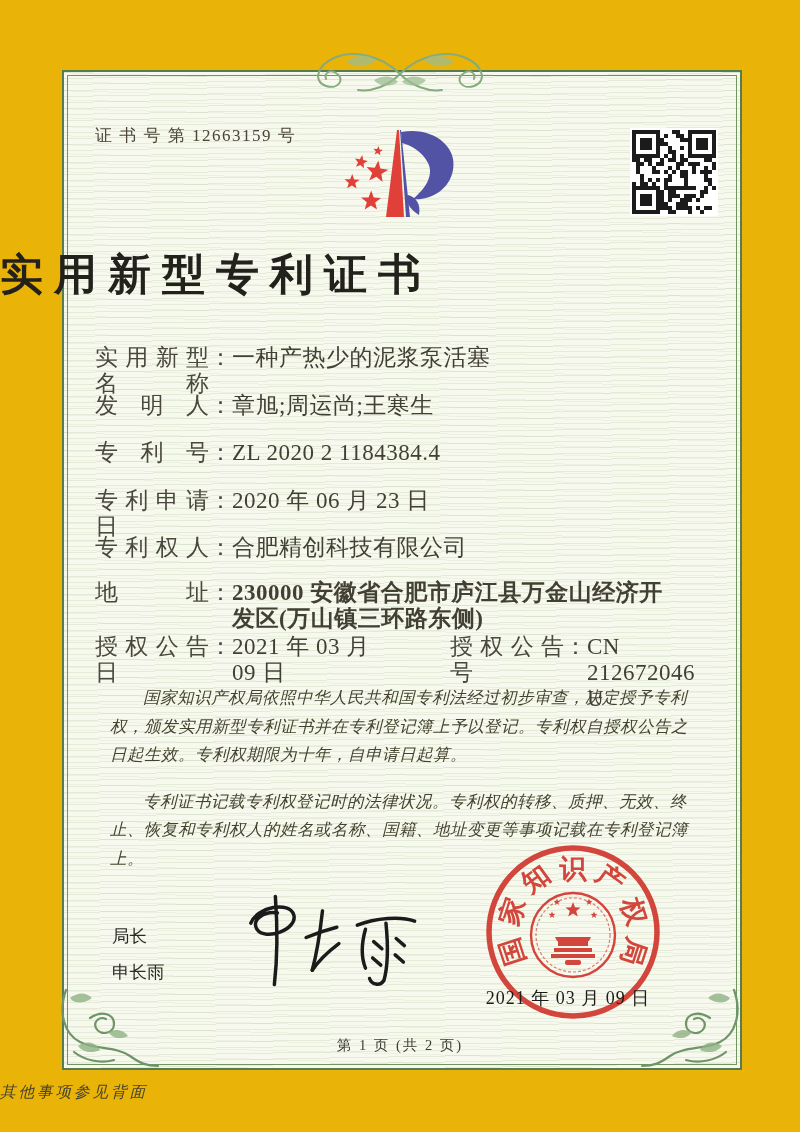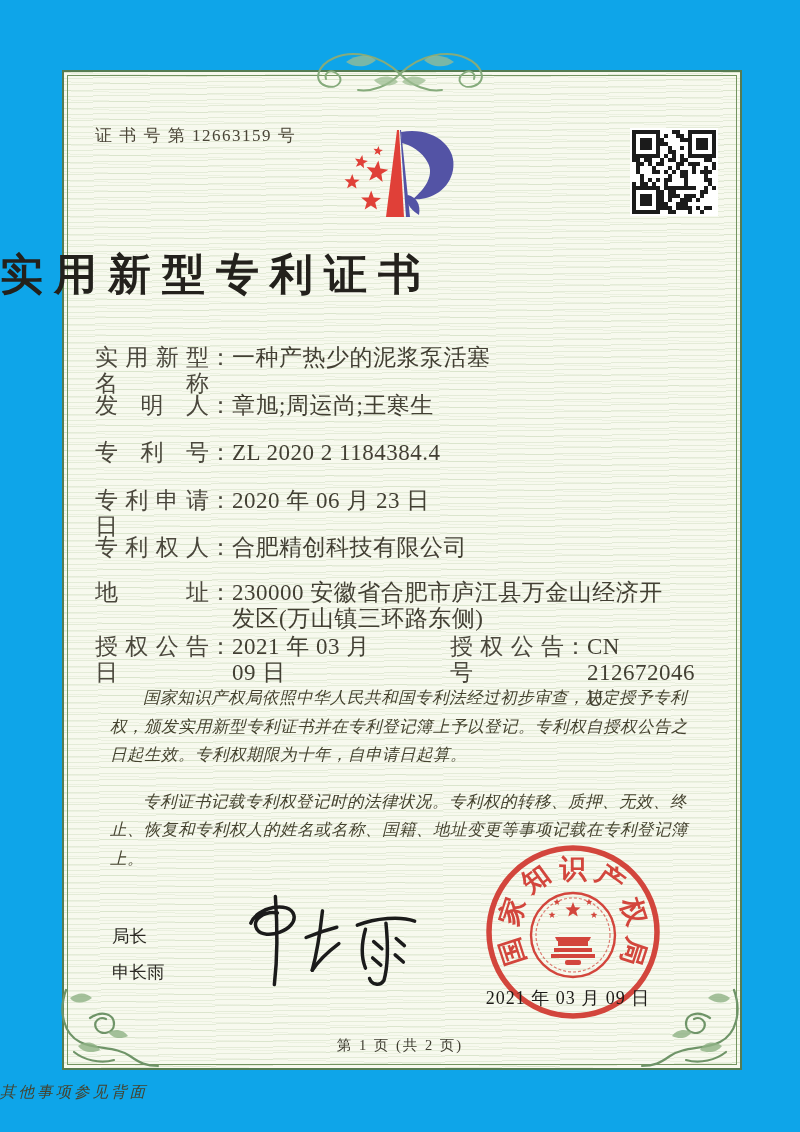--- a/index.html
+++ b/index.html
@@ -1,36 +1,36 @@
 <!DOCTYPE html>
 <html><head>
 <meta charset="utf-8">
 <style>
   html,body{margin:0;padding:0;background:#ffffff;}
-  #page{position:relative;width:800px;height:1132px;background:#0ea5e9;overflow:hidden;
+  #page{position:relative;width:800px;height:1132px;background:#eab308;overflow:hidden;
         font-family:"Liberation Serif","DejaVu Serif",serif;color:#3c3a31;}
   
   #frame{position:absolute;left:62px;top:70px;width:676px;height:996px;
          border:2.5px solid #567c51;background-color:#f7f9ee;
          background-image:
            repeating-linear-gradient(179deg, rgba(150,180,125,.20) 0 1px, transparent 1px 6px),
            repeating-linear-gradient(181.5deg, rgba(150,180,125,.12) 0 1px, transparent 1px 9px);}
   #frame::after{content:"";position:absolute;inset:3px;border:1px solid #73945f;pointer-events:none;}
   .abs{position:absolute;}
   #cert-no{left:95px;top:124px;font-size:17px;letter-spacing:1.5px;color:#4a4537;}
   #title{left:0;right:0;top:246px;text-align:left;font-size:43px;font-weight:700;
          letter-spacing:11px;color:#23211c;}
   
   .row{left:95px;width:600px;display:flex;font-size:23px;line-height:26px;}
   .flabel{display:inline-block;width:114px;text-align:justify;text-align-last:justify;
           color:#4a473c;flex:none;}
   .fcolon{flex:none;color:#4a473c;}
   .fvalue{letter-spacing:.5px;color:#423f33;}
   .r1{top:345px}.r2{top:393px}.r3{top:440px}.r4{top:488px}.r5{top:535px}
-  .r6{top:580px}.r6 .fvalue{width:440px;}
+  .r6{top:580px}.r6 .fvalue{width:440px;font-weight:bold;}
   .r7{top:634px}
   .pair2{margin-left:62px;display:flex;}
   
   #paras{left:92px;top:666px;width:620px;font-size:16.5px;line-height:28.5px;
          font-style:italic;color:#45432f;}
   #paras p{margin:18px;text-indent:2em;letter-spacing:.5px;}
   
   #officer{left:112px;top:918px;font-size:17.5px;line-height:36px;color:#2c2a24;}
   #signature{left:216px;top:884px;}
   

